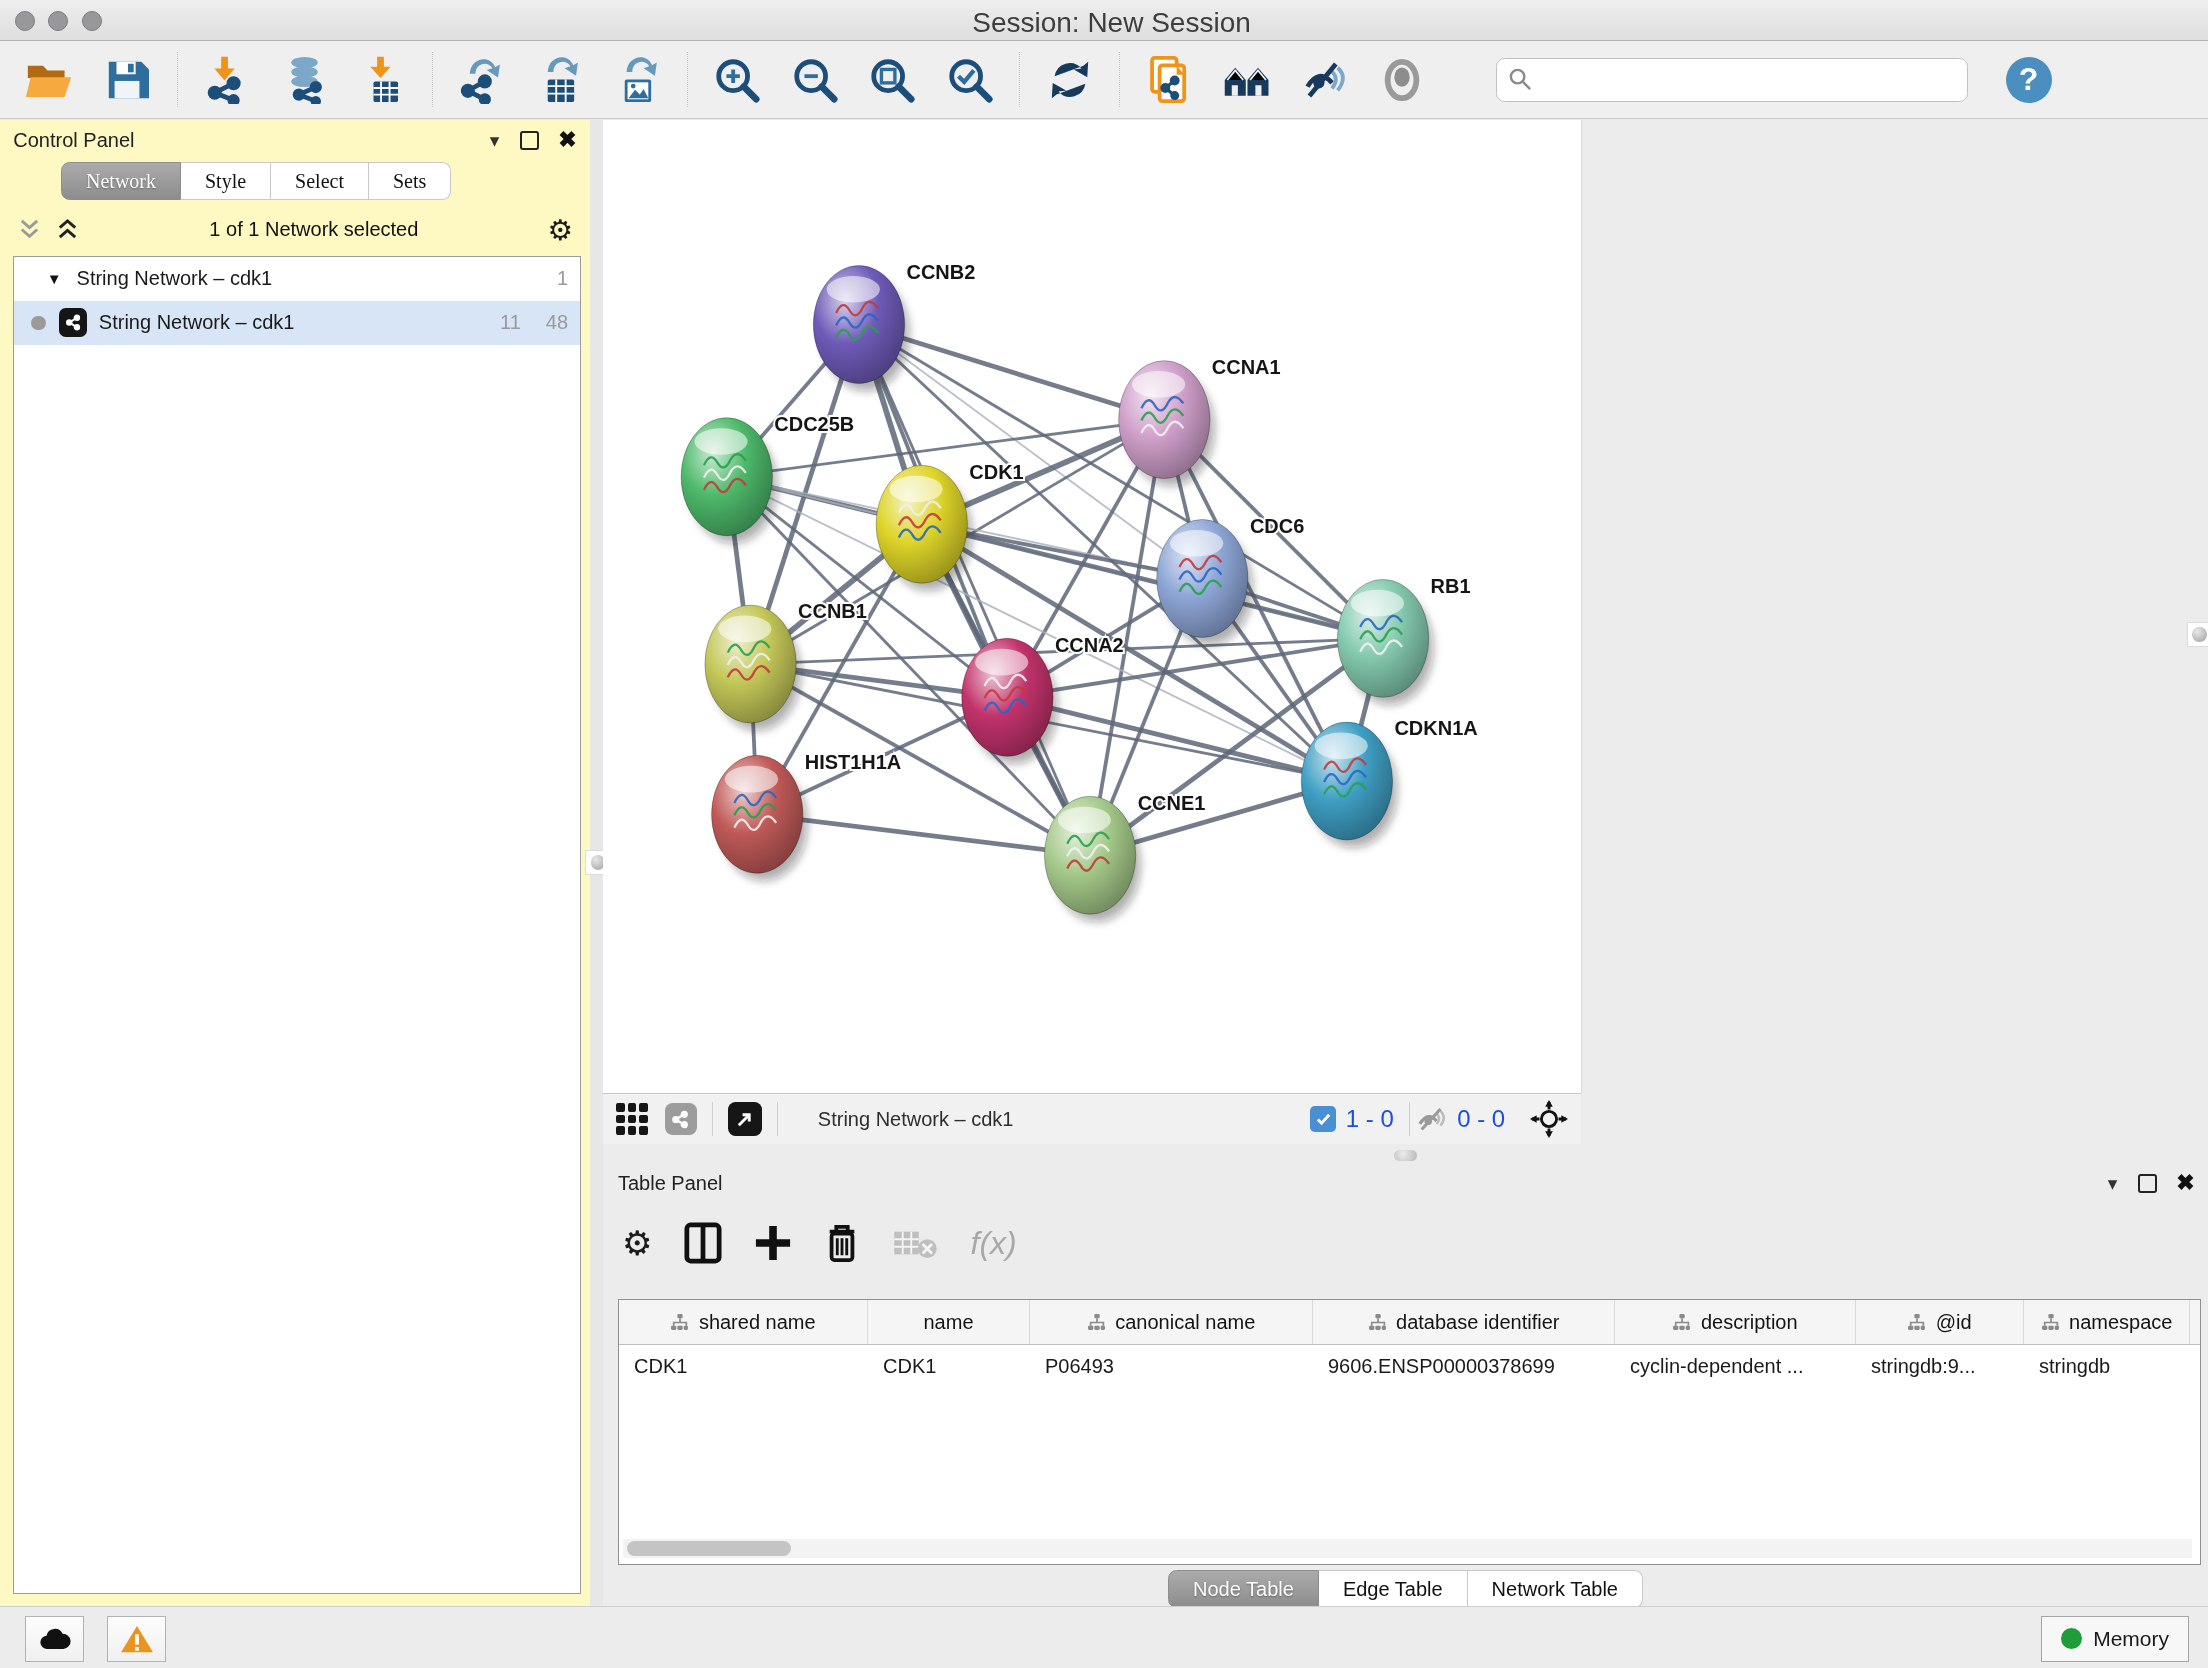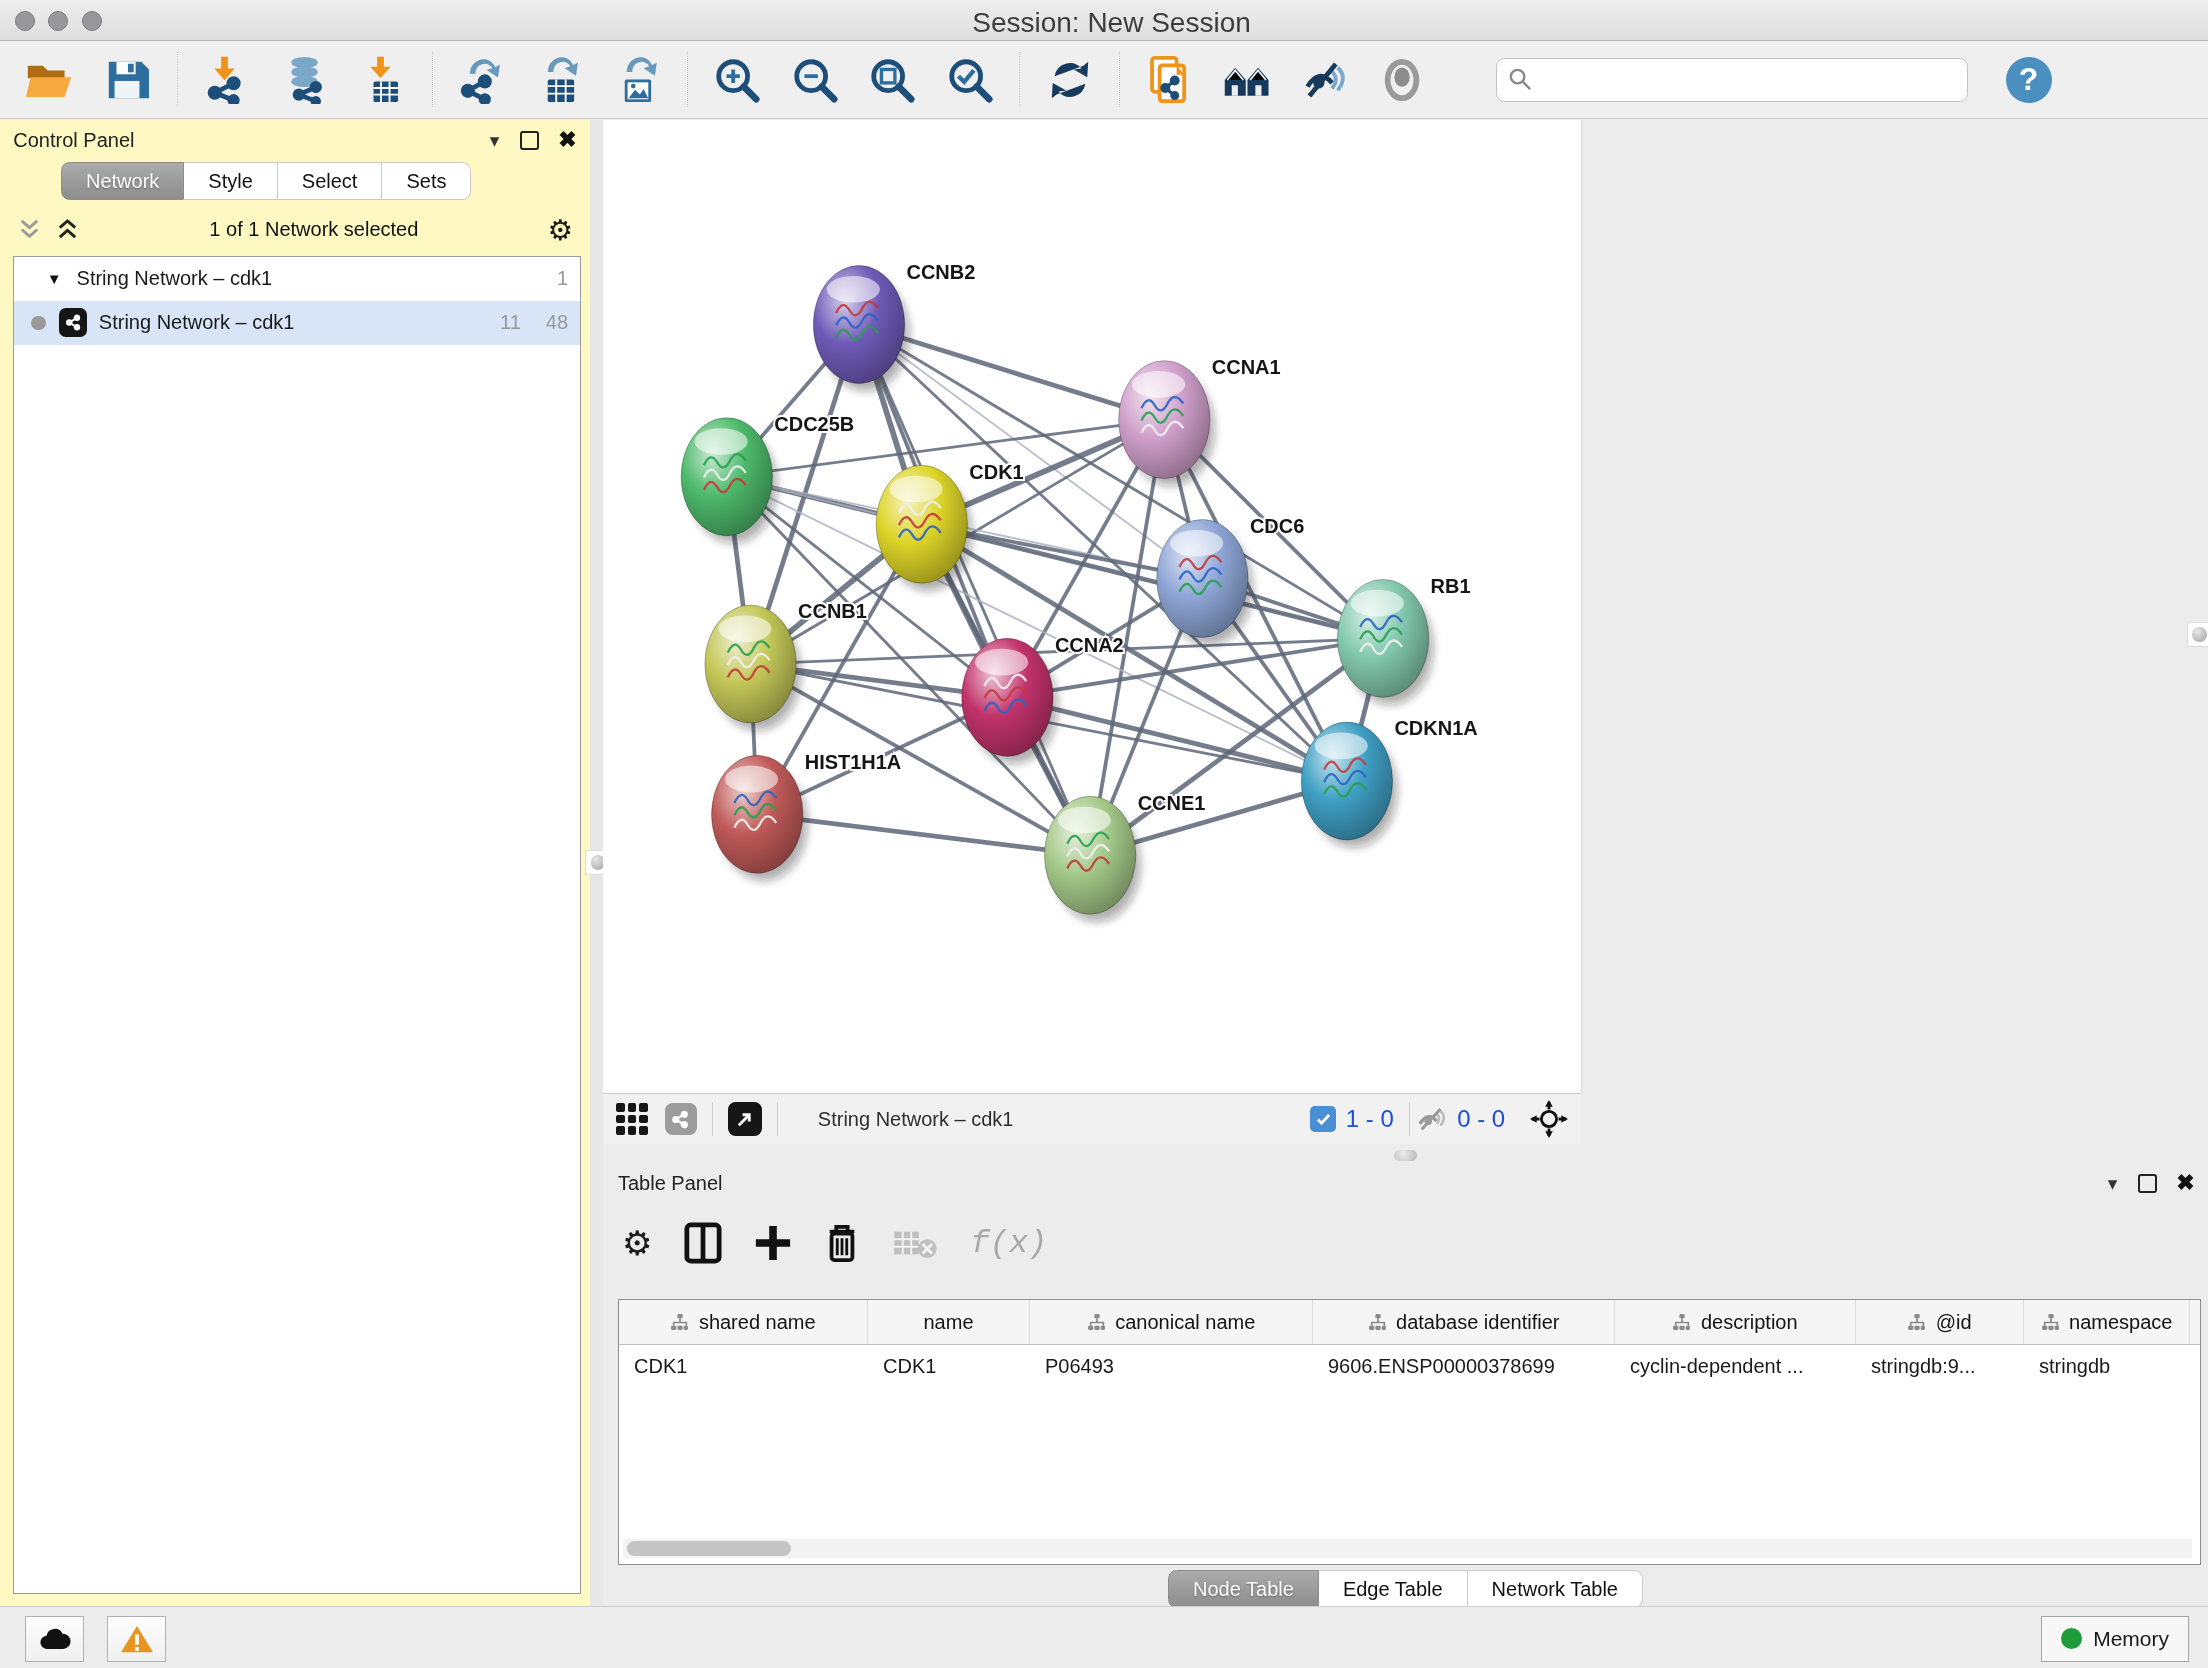--- a/index.html
+++ b/index.html
@@ -29,21 +29,21 @@
   
   .main{position:absolute;left:0;top:120px;right:0;bottom:61px;}
   
   .control-panel{position:absolute;left:0;top:0;width:590px;height:100%;background:#fef9c3;
     display:flex;flex-direction:column;}
   .panel-head{height:40px;display:flex;align-items:center;padding:0 13.3px;font-size:20px;color:#222;}
   .panel-head .spacer{flex:1;}
   .ph-caret{font-size:19px;color:#333;margin-right:21px;}
   .ph-float{width:15px;height:15px;border:2.4px solid #222;border-radius:2.9px;margin-right:19px;}
   .ph-close{font-size:22px;font-weight:bold;color:#111;}
-  .segrow{display:flex;margin:1.9px 0 7.6px 61px;}
+  .segrow{display:flex;margin:1.9px 0 7.6px 61px;font-family:Liberation Serif, serif;}
   .seg{padding:6.7px 24px;font-size:20px;background:#fff;color:#111;border:1px solid #c9c9c9;
     border-left-width:0;white-space:nowrap;}
   .seg:first-child{border-left-width:1px;border-radius:8.6px 0 0 8.6px;}
   .seg:last-child{border-radius:0 8.6px 8.6px 0;}
   .seg.sel{background:linear-gradient(#ababab,#8d8d8d);color:#fff;border-color:#8d8d8d;
     text-shadow:0 1px 1.9px rgba(0,0,0,.35);}
   .cp-toolbar{display:flex;align-items:center;height:44px;padding:0 17px;}
   .cp-status{flex:1;text-align:center;font-size:20px;color:#111;}
   .gear{font-size:28.5px;color:#1c1c1c;line-height:1;}
   .cp-tree{flex:1;margin:3.8px 9.5px 13.3px 13.3px;background:#fff;border:1.9px solid #9b9b9b;overflow:hidden;}
@@ -654,21 +654,21 @@
             <path d="M14 17 v18 M19 17 v18 M24 17 v18" stroke="#111" stroke-width="3"></path>
           </svg>
         <svg width="46" height="34" viewBox="0 0 48 36" opacity="0.45">
             <rect x="2" y="6" width="26" height="24" fill="#8a8a8a"></rect>
             <g stroke="#fff" stroke-width="2">
               <path d="M2 14 h26 M2 22 h26 M11 6 v24 M20 6 v24"></path>
             </g>
             <circle cx="37" cy="24" r="10" fill="#8a8a8a"></circle>
             <path d="M32 19 l10 10 M42 19 l-10 10" stroke="#fff" stroke-width="3"></path>
           </svg>
-        <span style="font-family:Liberation Mono, monospace;font-style:italic;font-size:32px;color:#a8a8a8;">f(x)</span>
+        <span style="font-family:Liberation Sans, sans-serif;font-style:italic;font-size:32px;color:#a8a8a8;">f(x)</span>
       </div>
       <div class="tp-box">
         <div class="tbl-head" id="tbl-head">
             <div class="th" style="width: 249px;">
               <svg class="hicon" viewBox="0 0 18 18">
                 <rect x="7" y="1" width="5" height="4" rx="1" fill="#8a8a8a"></rect>
                 <rect x="1" y="12" width="5" height="4" rx="1" fill="#8a8a8a"></rect>
                 <rect x="7" y="12" width="5" height="4" rx="1" fill="#8a8a8a"></rect>
                 <rect x="13" y="12" width="4" height="4" rx="1" fill="#8a8a8a"></rect>
                 <path d="M9.5 5 v4 M3.5 12 V9 h12 v3" stroke="#8a8a8a" fill="none" stroke-width="1.6"></path>

